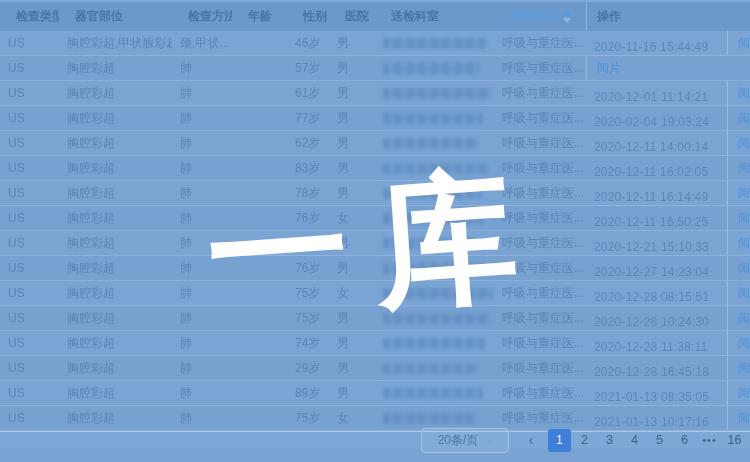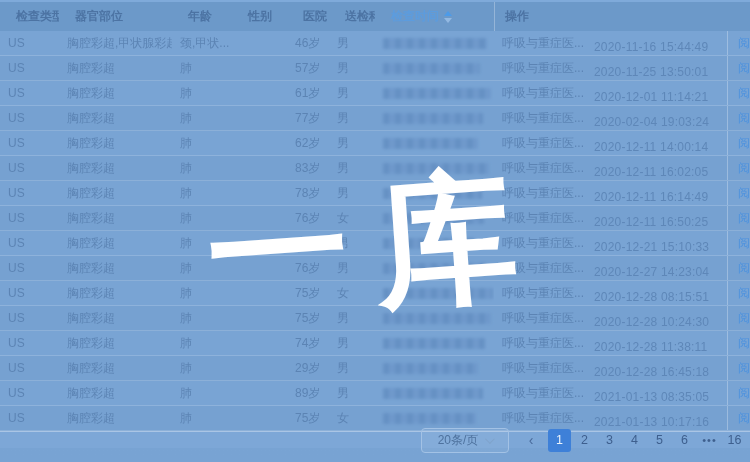--- a/index.html
+++ b/index.html
@@ -99,20 +99,23 @@
 
   <div class="tbl">
     <div class="grid-row thead">
         <div class="hdr-cell">
           <span>检查类型</span>
         </div>
         <div class="hdr-cell">
           <span>器官部位</span>
         </div>
         <div class="hdr-cell">
+          <span>检查方法</span>
+        </div>
+        <div class="hdr-cell">
           <span>年龄</span>
         </div>
         <div class="hdr-cell">
           <span>性别</span>
         </div>
         <div class="hdr-cell">
           <span>医院</span>
         </div>
         <div class="hdr-cell">
           <span>送检科室</span>
@@ -149,21 +152,20 @@
           <div class="cell">US</div>
           <div class="cell">胸腔彩超</div>
           <div class="cell">肺</div>
           <div class="cell"></div>
           <div class="cell">57岁</div>
           <div class="cell">男</div>
           <div class="cell">
             <span class="redaction" style="width: 97px;"></span>
           </div>
           <div class="cell">呼吸与重症医...</div>
-          <div class="cell time">2020-11-25 13:50:01</div>
           <div class="cell action-col">
             <span class="link">阅片</span>
           </div>
         </div>
         <div class="grid-row trow">
           <div class="cell">US</div>
           <div class="cell">胸腔彩超</div>
           <div class="cell">肺</div>
           <div class="cell"></div>
           <div class="cell">61岁</div>

